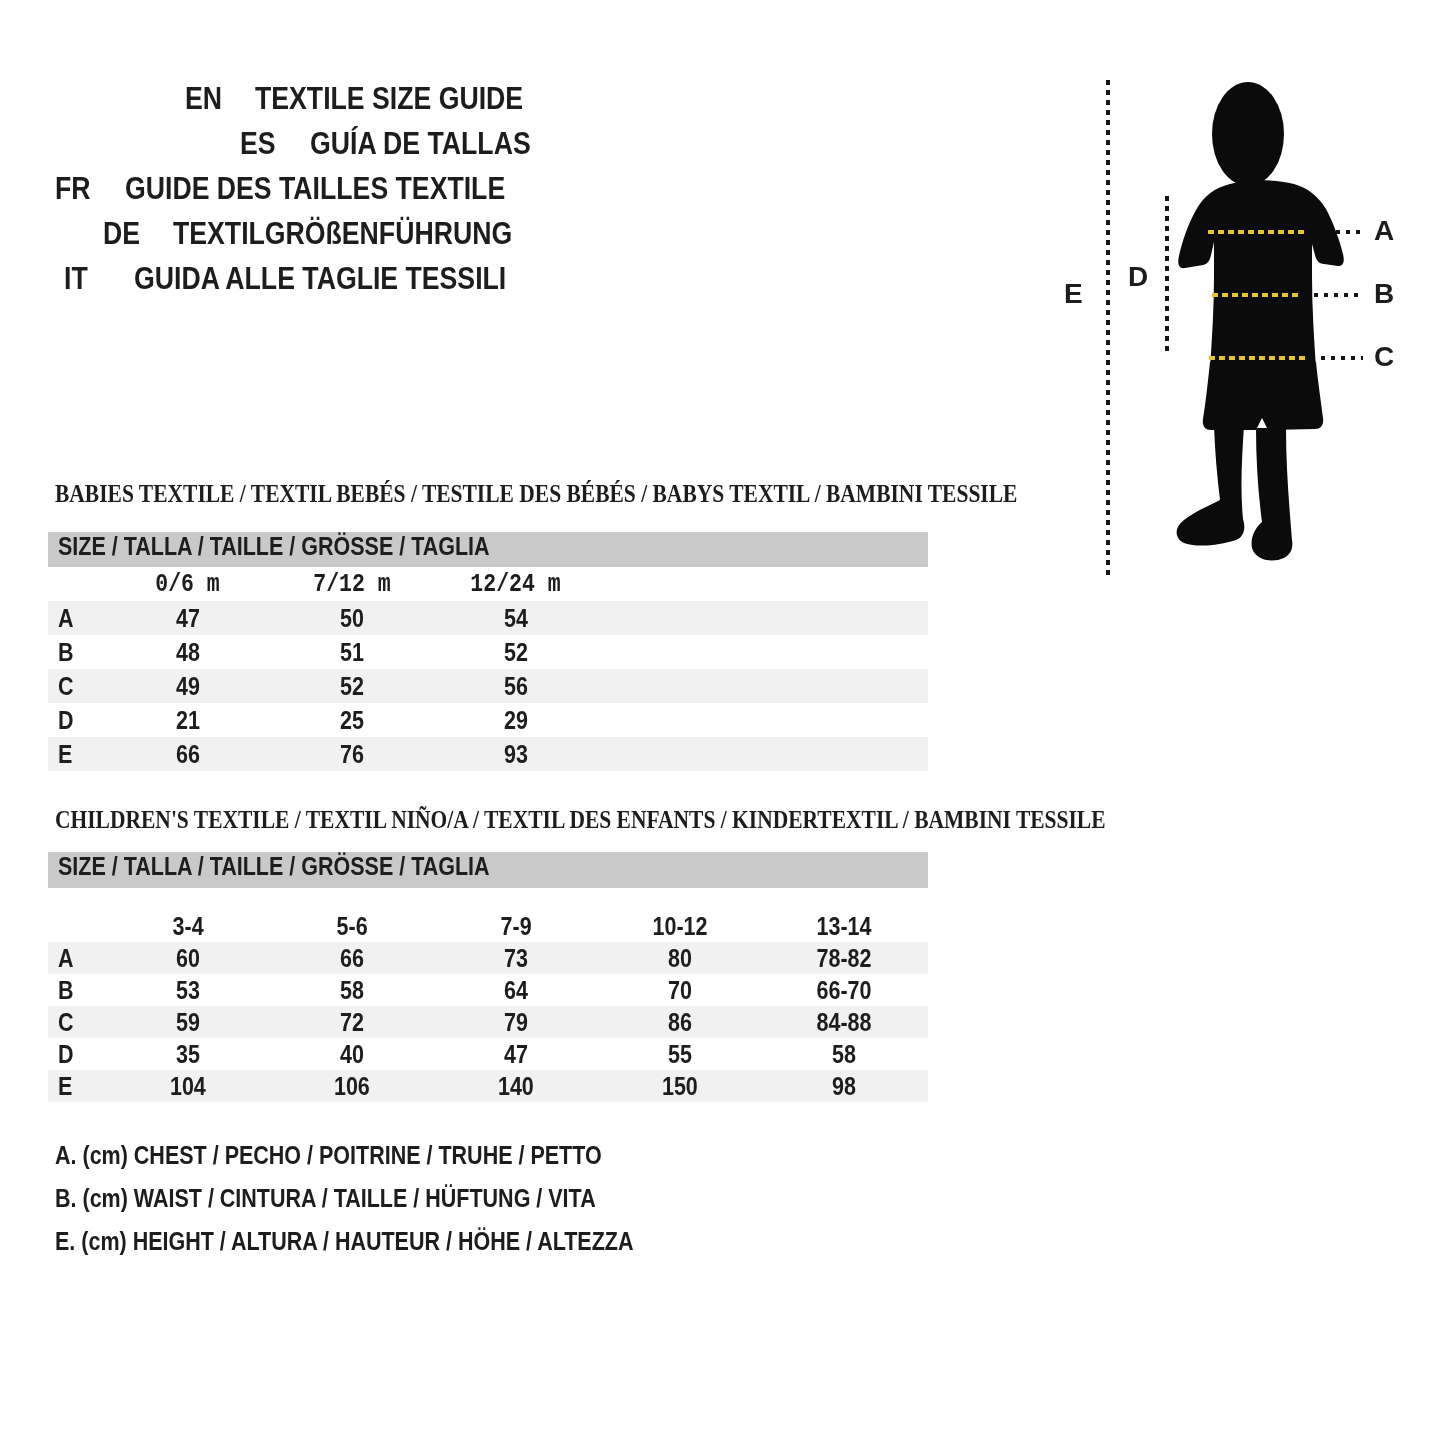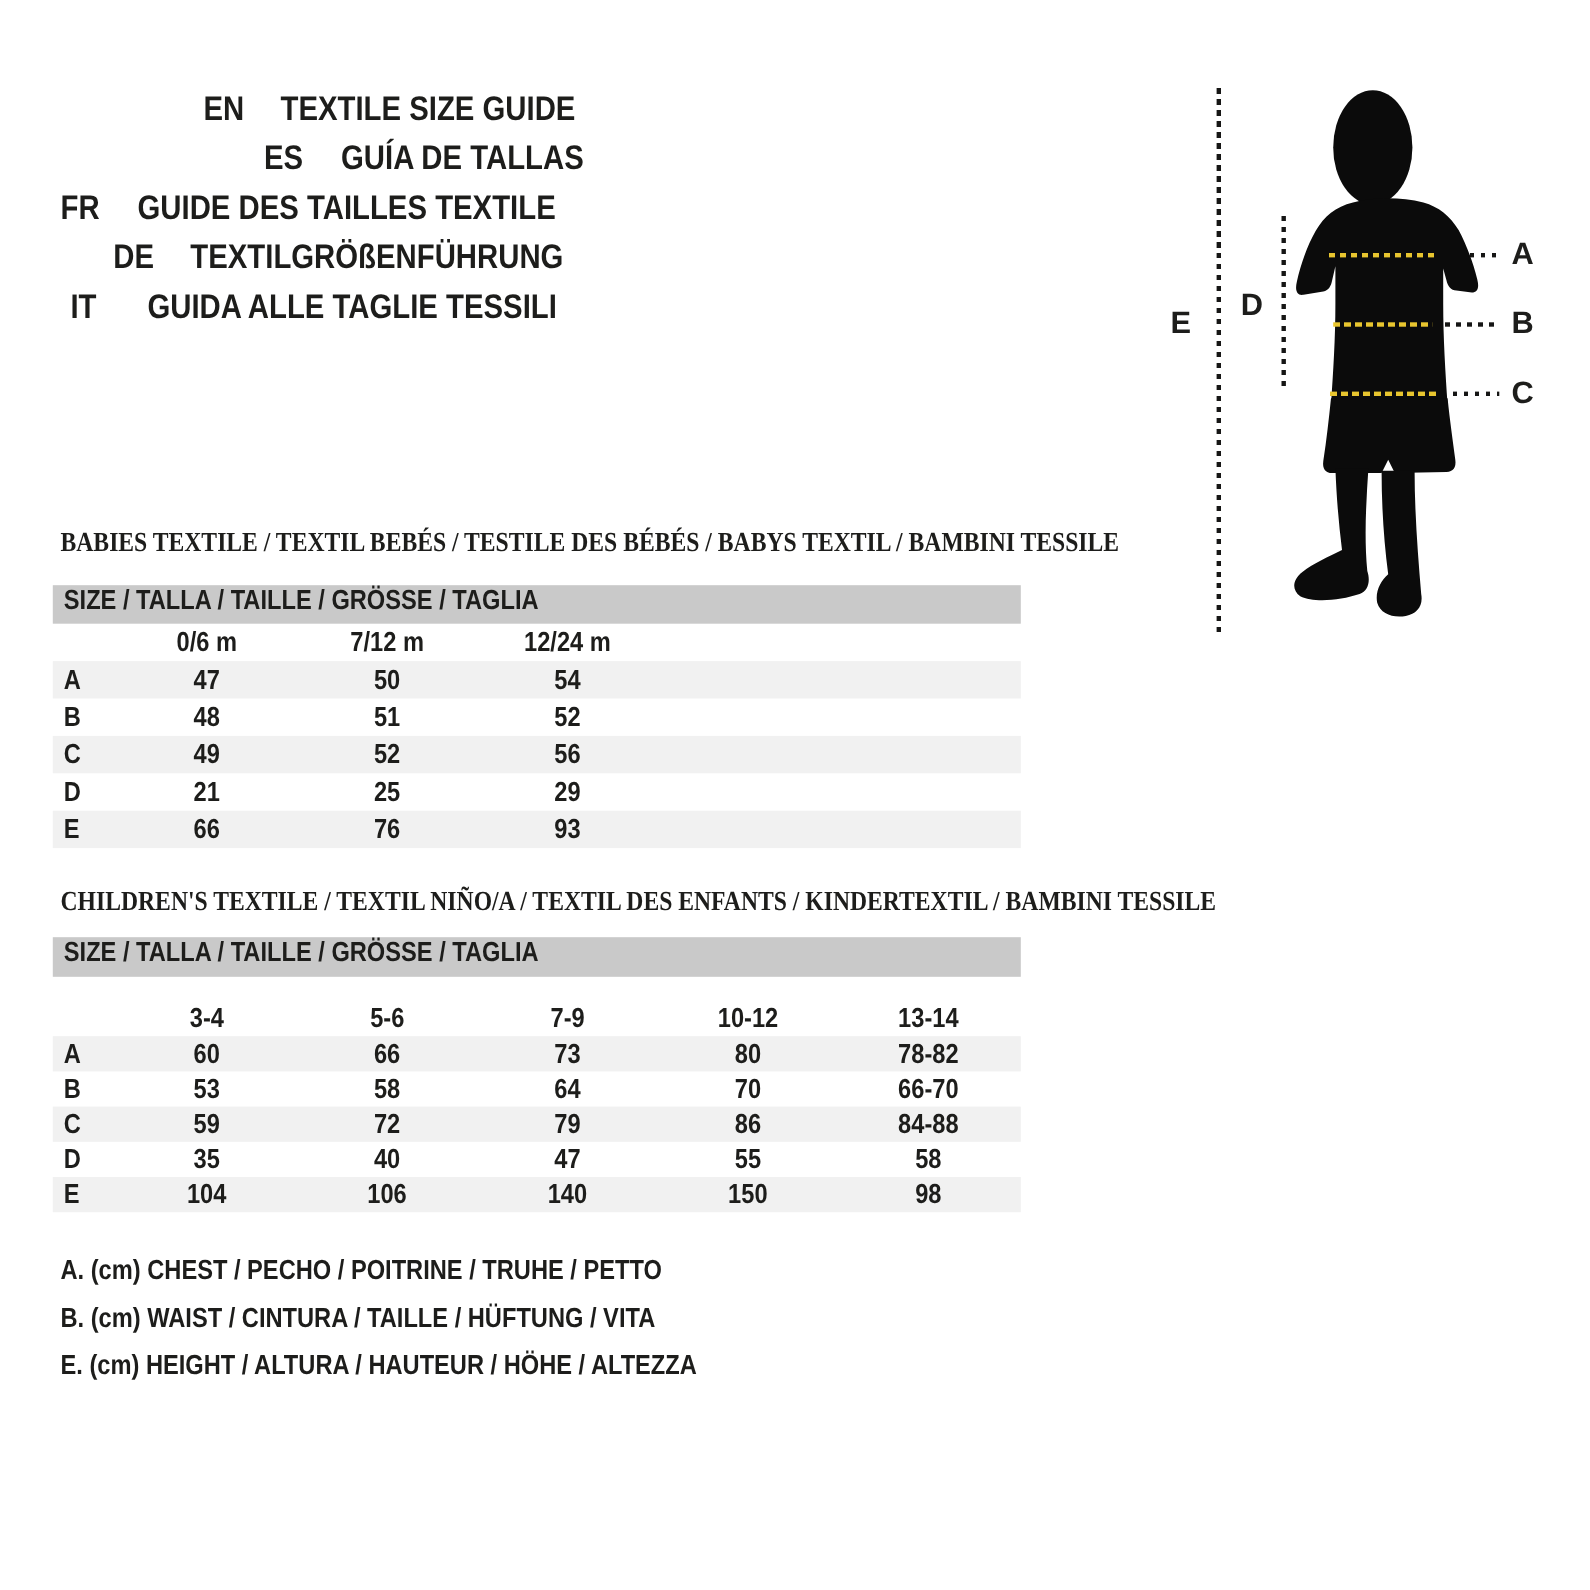--- a/index.html
+++ b/index.html
@@ -28,21 +28,21 @@
   .sect-heading { font-size:25px; font-weight:700;font-family:Liberation Serif, serif; }
 
   
   .table { left:48px; width:880px; }
   .size-bar { background:#c9c9c9; display:flex; padding-left:10px; box-sizing:border-box; font-size:25px; font-weight:700; }
   .trow { display:flex; align-items:center; font-size:25px; font-weight:700; }
   .trow.s { background:#f1f1f1; }
   .c0 { width:58px; flex:0 0 58px; padding-left:10px; box-sizing:border-box; text-align:left; }
   .cd { width:164px; flex:0 0 164px; text-align:center; }
   .babies .size-bar { height:35px; }
-  .babies .thead { height:33px; }
+  .babies .thead { height:33px;font-family:Liberation Mono, monospace; }
   .babies .trow { height:34px; }
   .children .size-bar { height:36px; }
   .children .thead { height:40px;margin-top:22px; }
   .children .trow { height:32px; }
   .children .thead { font-size:25px; }
 
   
   .legend { left:55px; top:1134px; font-size:25px; line-height:43px; font-weight:700; }
 
   svg { display:block; }

